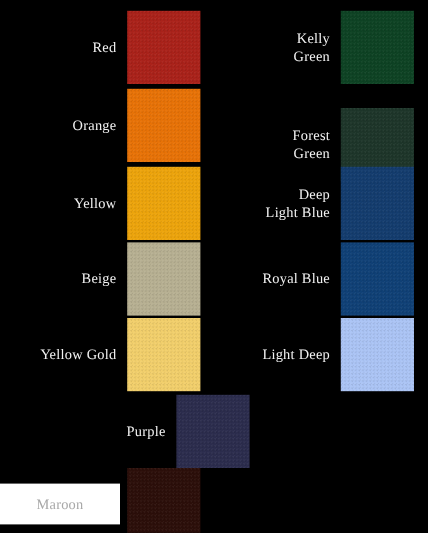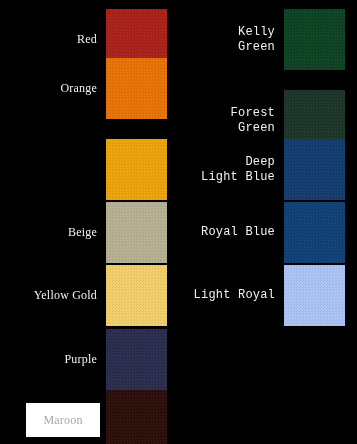--- a/index.html
+++ b/index.html
@@ -22,21 +22,21 @@
     background: #000000;
   }
 
   
   .column {
     position: absolute;
     top: 0;
     height: 444px;
   }
   .column.left  { left: 0px;   width: 178px; }
-  .column.right { left: 178px; width: 179px; font-family: Liberation Mono, monospace; }
+  .column.right { left: 178px; width: 179px; }
 
   
   .swatch-row {
     position: absolute;
     left: 0;
     width: 178px;
     height: 61px;
   }
 
   .swatch-label {
@@ -57,21 +57,21 @@
     font-weight: 400;
     white-space: pre-line;
     padding-right: 0px;
     box-sizing: border-box;
   }
   
   .swatch-label.selected {
     background: #ffffff;
     color: #a8a8a8;
     right: 78px;
-    width: 74px;
+    width: 100px;
     height: 34px;
     top: 13px;
     justify-content: center;
     align-items: center;
     text-align: center;
   }
 
   .swatch-chip {
     position: absolute;
     right: 11px;
@@ -95,36 +95,37 @@
 </head>
 <body>
 
 <div id="page">
 
   <div class="column left" id="left-column">
       <div class="swatch-row" style="top: 9px; text-decoration: underline;">
         <div class="swatch-label">Red</div>
         <div class="swatch-chip" style="background: rgb(170, 33, 25);"></div>
       </div>
-      <div class="swatch-row" style="top: 58px;">
+      <div class="swatch-row" style="top: 74px;">
         <div class="swatch-label">Orange</div>
         <div class="swatch-chip" style="background: rgb(232, 114, 6);"></div>
       </div>
       <div class="swatch-row" style="top: 139px;">
+        <div class="swatch-label">Yellow</div>
         <div class="swatch-chip" style="background: rgb(237, 164, 11);"></div>
       </div>
       <div class="swatch-row" style="top: 202px;">
         <div class="swatch-label">Beige</div>
         <div class="swatch-chip" style="background: rgb(183, 176, 146);"></div>
       </div>
       <div class="swatch-row" style="top: 265px;">
         <div class="swatch-label">Yellow Gold</div>
         <div class="swatch-chip" style="background: rgb(242, 207, 107);"></div>
       </div>
-      <div class="swatch-row" style="top: 329px;">
+      <div class="swatch-row" style="top: 329px; margin-left: 41px;">
         <div class="swatch-label">Purple</div>
         <div class="swatch-chip" style="background: rgb(43, 44, 77);"></div>
       </div>
       <div class="swatch-row" style="top: 390px;">
         <div class="swatch-label selected">Maroon</div>
         <div class="swatch-chip" style="background: rgb(43, 14, 9);"></div>
       </div>
     </div>
 
   <div class="column right" id="right-column">
@@ -141,18 +142,18 @@
       <div class="swatch-row" style="top: 139px;">
         <div class="swatch-label">Deep
 Light Blue</div>
         <div class="swatch-chip" style="background: rgb(19, 60, 110);"></div>
       </div>
       <div class="swatch-row" style="top: 202px;">
         <div class="swatch-label">Royal Blue</div>
         <div class="swatch-chip" style="background: rgb(15, 64, 118);"></div>
       </div>
       <div class="swatch-row" style="top: 265px;">
-        <div class="swatch-label">Light Royal</div>
+        <div class="swatch-label">Light Deep</div>
         <div class="swatch-chip" style="background: rgb(171, 196, 245);"></div>
       </div>
     </div>
 
 </div>
 
 </body></html>

